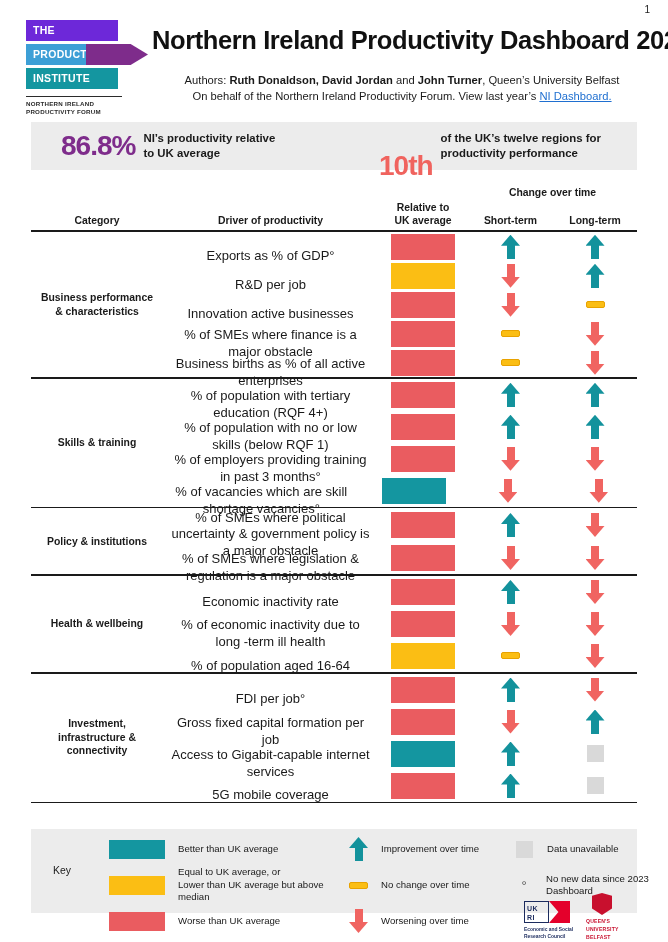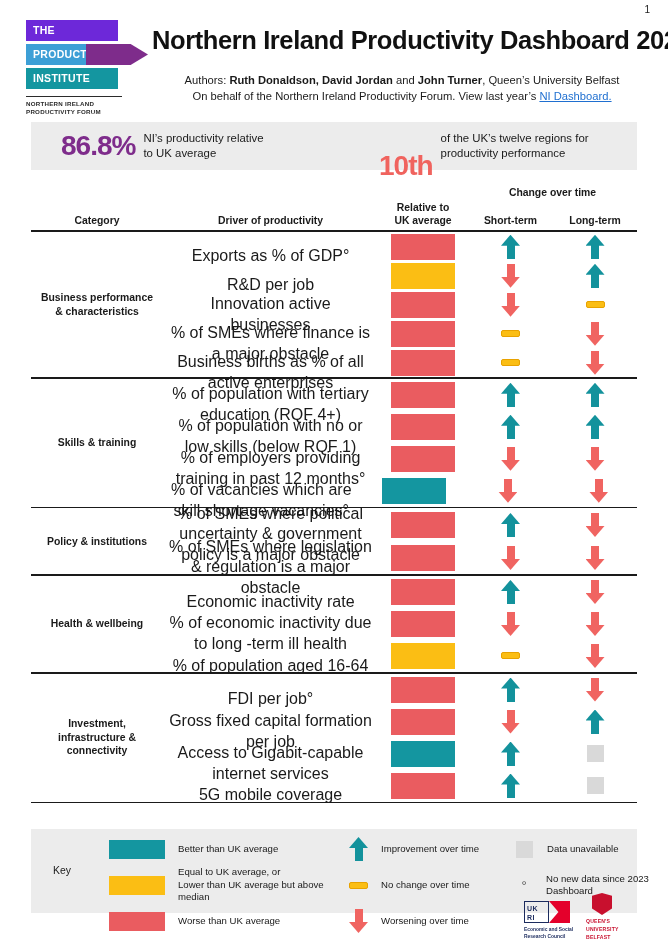--- a/index.html
+++ b/index.html
@@ -62,21 +62,21 @@
     width: 606px; height: 48px; background: #ECECEC;
     display: flex; align-items: center;
   }
   .stat { display: flex; align-items: center; }
   .stat.s1 { margin-left: 30px; width: 300px; }
   .stat.s2 { margin-left: 18px; }
   .stat-big { font-size: 28px; font-weight: 700; letter-spacing: -1px; }
   .stat-big.purple { color: #7E2C8B; }
   .stat-big.red { color: #F0635E; margin-top: 40px; }
   .stat-text {
-    margin-left: 8px; font-size: 11.4px; line-height: 1.28; color: #1a1a1a;
+    margin-left: 8px; font-size: 11.4px; line-height: 1.28; color: #1a1a1a; font-weight: bold;
   }
 
   
   .table { position: absolute; left: 31px; top: 186px; width: 606px; }
   .rule { height: 2.2px; background: #1a1a1a; width: 100%; }
   .rule.thin { height: 1.6px; }
 
   .thead { display: flex; height: 44px; align-items: flex-end; padding-bottom: 3px; }
   .th {
     font-size: 10.4px; font-weight: 700; text-align: center; color: #1a1a1a;
@@ -97,21 +97,21 @@
 
   .section { display: flex; position: relative; }
   .section-cat {
     width: 132px; display: flex; align-items: center; justify-content: center;
     font-size: 10.4px; font-weight: 700; text-align: center; line-height: 1.3;
     padding: 0 8px;
   }
   .section-rows { width: 474px; }
   .row { display: flex; align-items: center; }
   .cell-drv {
-    width: 215px; text-align: center; font-size: 16px; line-height: 1.3;
+    width: 215px; text-align: center; font-size: 13px; line-height: 1.3;
     padding: 0 6px; color: #1a1a1a; margin-top: 20px;
   }
   .cell-rel { width: 90px; display: flex; justify-content: center; align-items: center; }
   .cell-st, .cell-lt { display: flex; justify-content: center; align-items: center; }
   .cell-st { width: 85px; }
   .cell-lt { width: 84px; }
 
   .swatch { width: 64px; height: 26px; }
   .sw-red    { background: #EA5C60; }
   .sw-yellow { background: #FBBE14; }
@@ -371,21 +371,21 @@
                 </div>
               </div>
               <div class="cell-lt">
                 <div class="arrow up">
                   <div class="head"></div>
                   <div class="shaft"></div>
                 </div>
               </div>
             </div>
             <div class="row" style="height: 32px;">
-              <div class="cell-drv">% of employers providing training in past 12 months°</div>
+              <div class="cell-drv">% of employers providing training in past 3 months°</div>
               <div class="cell-rel">
                 <div class="swatch sw-red"></div>
               </div>
               <div class="cell-st">
                 <div class="arrow down">
                   <div class="head"></div>
                   <div class="shaft"></div>
                 </div>
               </div>
               <div class="cell-lt">

